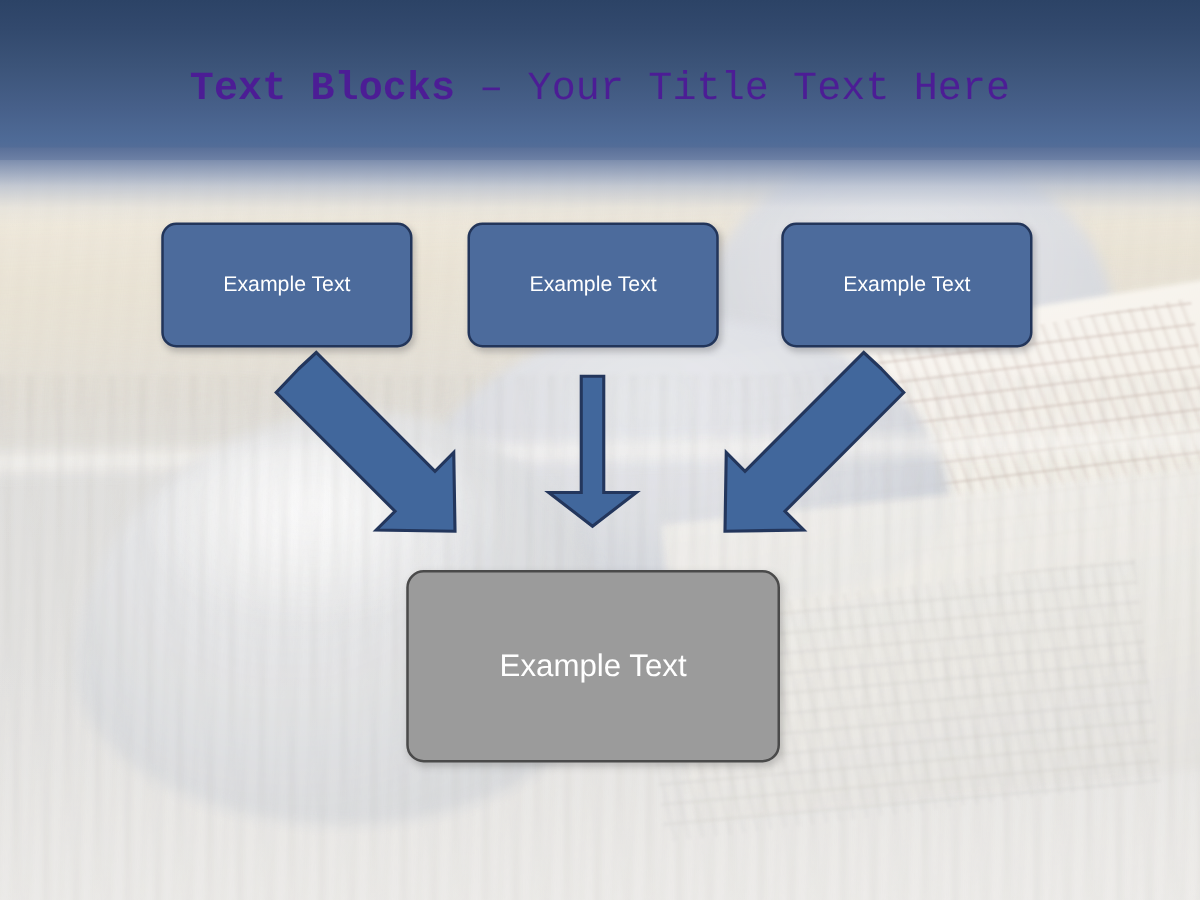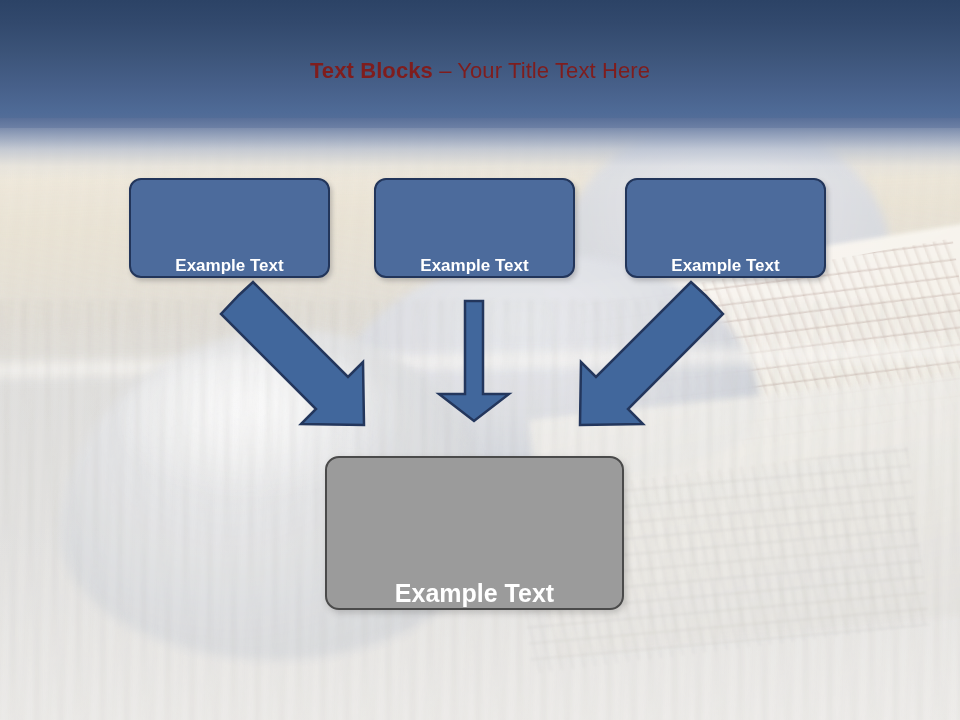--- a/index.html
+++ b/index.html
@@ -192,39 +192,39 @@
       rgba(120,138,172,.85) 22%,
       rgba(164,176,198,.55) 50%,
       rgba(210,214,222,.22) 78%,
       rgba(232,232,232,0) 100%);
   }
   .title {
     position: absolute;
     left: 0; top: 52px;
     width: 960px;
     text-align: center;
-    color: #7f1d1d;
-    font-size: 22px;
+    color: #4c1d95;
+    font-size: 32px;
     line-height: 38px;
     white-space: nowrap;
     letter-spacing: .1px;
+    font-family: Liberation Mono, monospace;
   }
   .title .t-strong { font-weight: bold; }
   .title .t-rest { font-weight: normal; }
 
   
   .box {
     position: absolute;
     box-sizing: border-box;
     display: flex;
-    align-items: flex-end;
+    align-items: center;
     justify-content: center;
     color: #ffffff;
     border-radius: 12px;
-    font-weight: bold;
   }
   .box-blue {
     width: 201px;
     height: 100px;
     top: 178px;
     background: #4c6b9c;
     border: 2px solid #22355a;
     font-size: 17px;
     box-shadow: 2px 3px 5px rgba(60,60,70,.28);
   }

